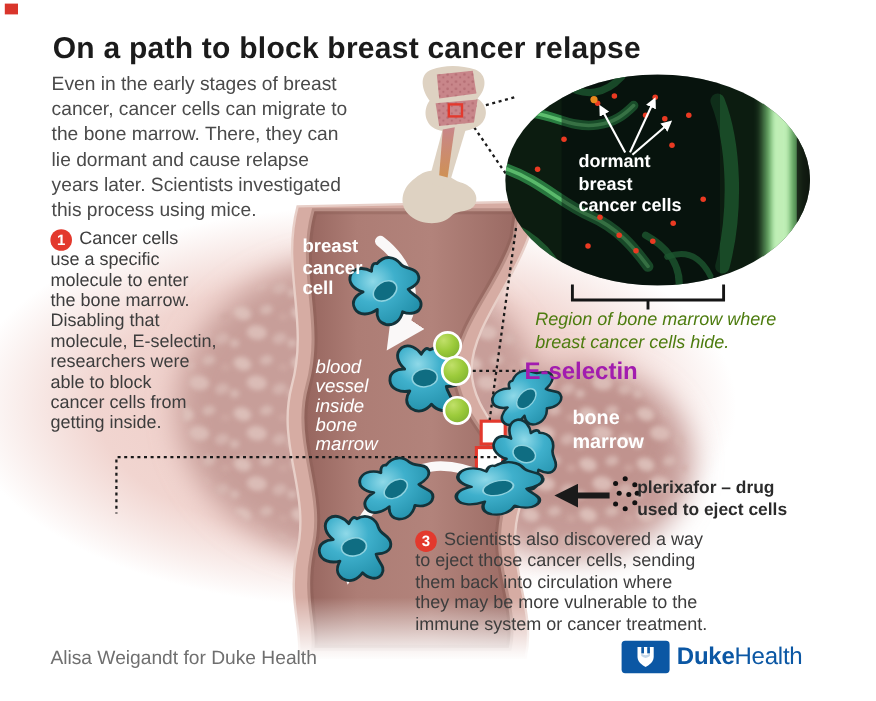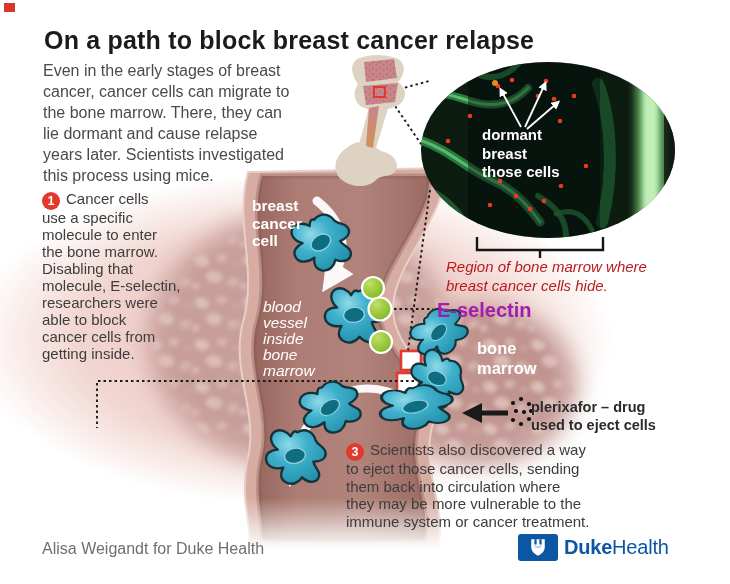--- a/index.html
+++ b/index.html
@@ -23,21 +23,21 @@
   .badge{display:inline-block;width:18px;height:18px;border-radius:50%;background:#e3392d;color:#fff;
          font-size:12.5px;font-weight:bold;text-align:center;line-height:18px;margin-right:6px;
          position:relative;top:1px;}
   .lbl-white-b{color:#fff;font-weight:bold;font-size:15.5px;line-height:17.5px;}
   .lbl-breast{left:252px;top:197px;}
   .lbl-vessel{left:263px;top:299px;color:#fff;font-style:italic;font-size:15.5px;line-height:16px;}
   .lbl-eselectin{left:437px;top:299px;font-size:20px;font-weight:bold;color:#a21caf;}
   .lbl-bonemarrow{left:477px;top:338px;font-size:16.5px;line-height:20px;}
   .lbl-plerixafor{left:531px;top:399px;font-size:14.5px;font-weight:bold;line-height:17.5px;color:#2b2b2b;}
   .lbl-dormant{left:482px;top:126px;font-size:15px;line-height:18.7px;}
-  .caption{left:446px;top:257px;font-style:italic;font-size:15px;line-height:19px;color:#b91c1c;}
+  .caption{left:446px;top:257px;font-style:italic;font-size:15px;line-height:19px;color:#4d7c0f;}
   .credit{left:42px;top:540px;font-size:16px;color:#6f6f6f;}
   .logo-box{left:518px;top:534px;width:40px;height:27px;background:#0b57a4;border-radius:3px;
             display:flex;align-items:center;justify-content:center;}
   .logo-text{left:564px;top:536px;font-size:20px;color:#0b57a4;letter-spacing:-.2px;}
   .logo-text .bold{font-weight:bold;text-align:center;}
 </style>
 </head>
 <body>
 
 <div class="canvas">
@@ -277,21 +277,21 @@
 inside
 bone
 marrow</div>
   <div class="abs lbl-eselectin">E-selectin</div>
   <div class="abs lbl-white-b lbl-bonemarrow pre">bone
 marrow</div>
   <div class="abs lbl-plerixafor pre">plerixafor – drug
 used to eject cells</div>
   <div class="abs lbl-white-b lbl-dormant pre">dormant
 breast
-those cells</div>
+cancer cells</div>
   <div class="abs caption pre">Region of bone marrow where
 breast cancer cells hide.</div>
 
   <div class="abs credit">Alisa Weigandt for Duke Health</div>
   <div class="abs logo-box">
     <svg width="18" height="21" viewBox="0 0 24 26">
       <path d="M3,2 h18 v11 c0,7 -9,11 -9,11 c0,0 -9,-4 -9,-11 Z" fill="#ffffff"></path>
       <rect x="7.2" y="2" width="3" height="7" fill="#0b57a4"></rect>
       <rect x="13.8" y="2" width="3" height="7" fill="#0b57a4"></rect>
       <path d="M7.2,9 q4.8,4 9.6,0 l0,3 q-4.8,4 -9.6,0 Z" fill="#0b57a4" opacity=".25"></path>

